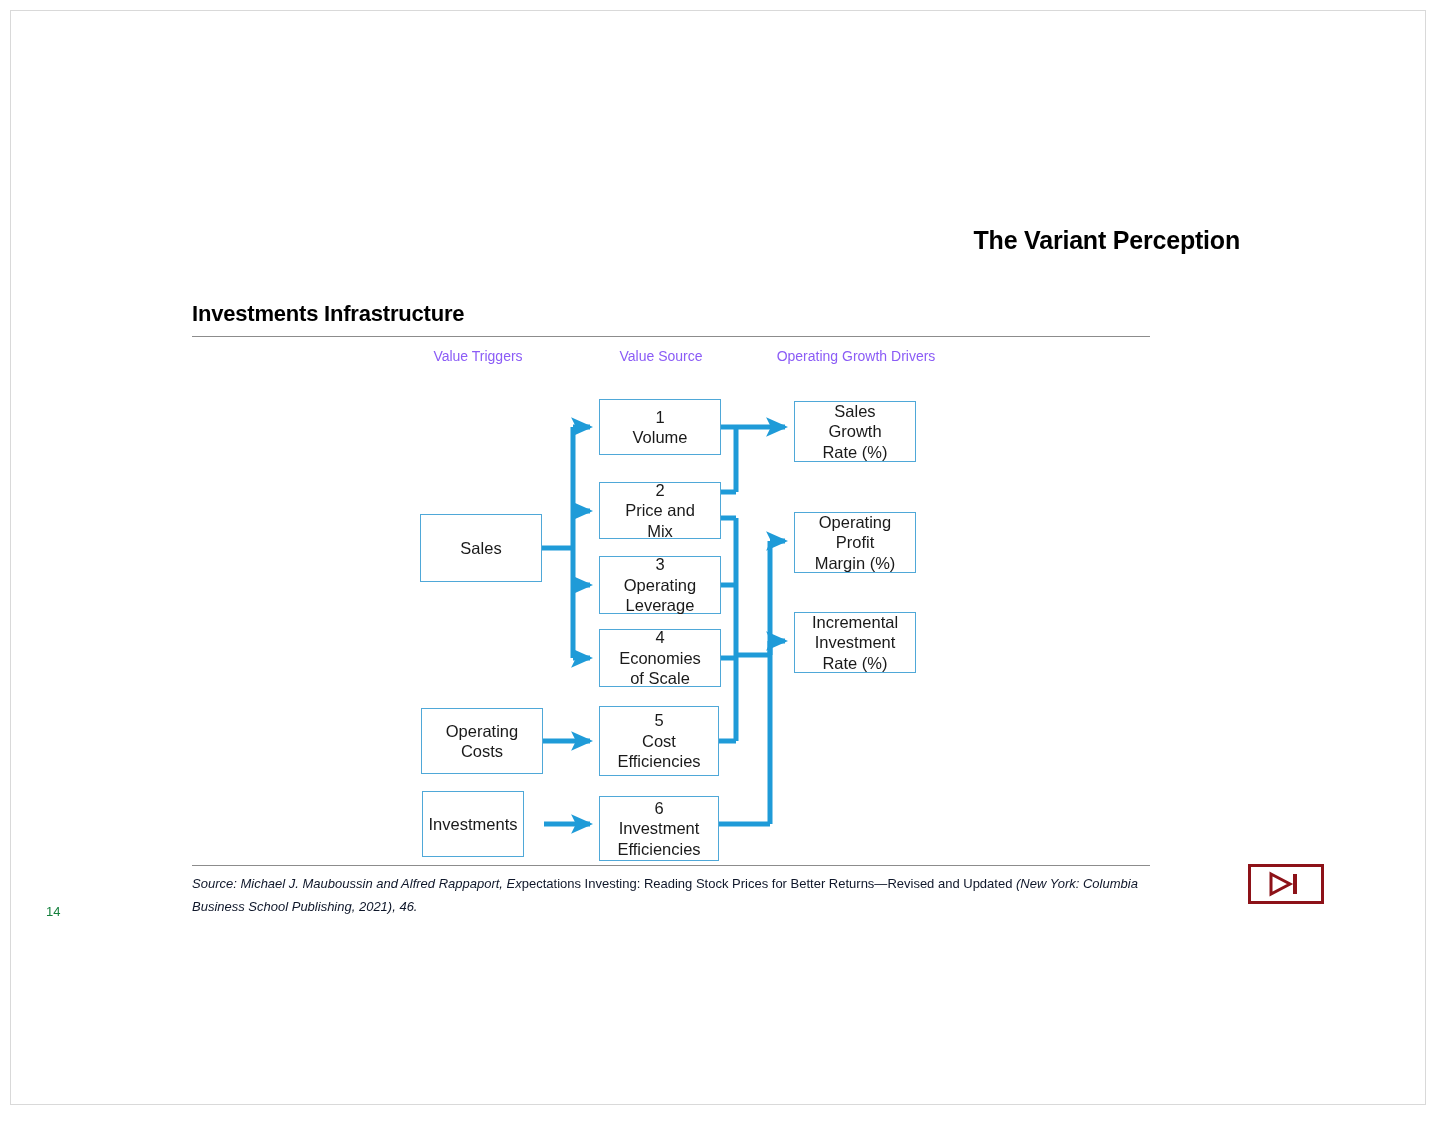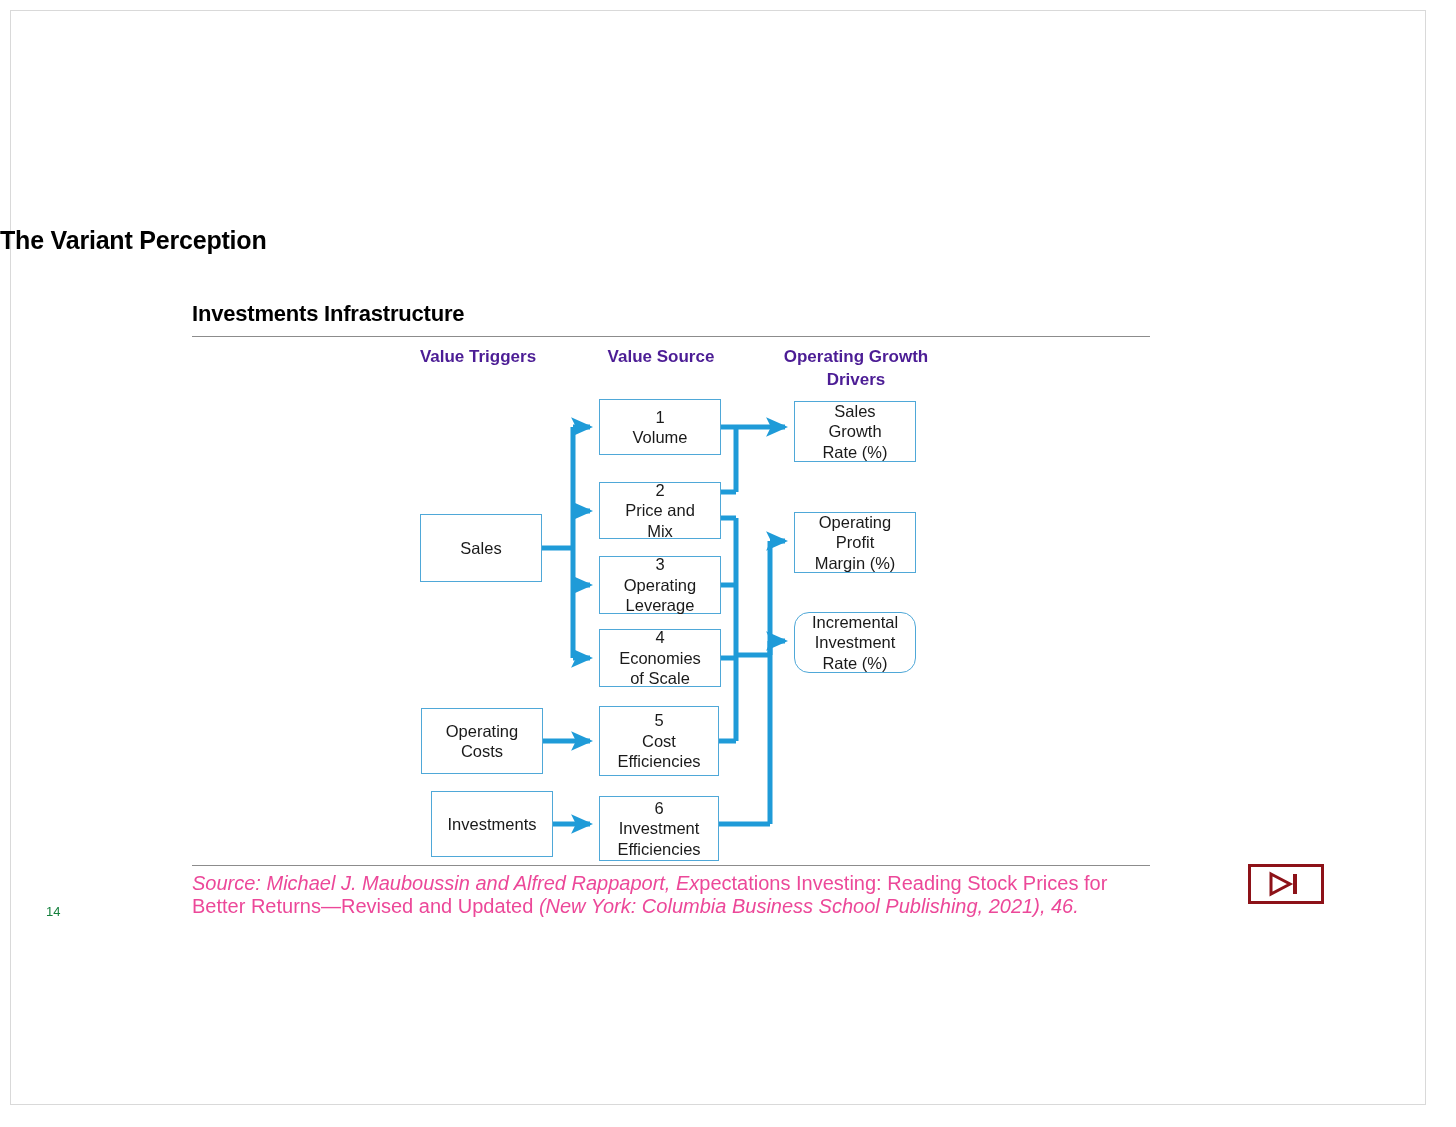--- a/index.html
+++ b/index.html
@@ -26,21 +26,21 @@
     border: 1px solid #d9d9d9;
     box-sizing: border-box;
   }
 
   
   #slide-title {
     position: absolute;
     left: 0;
     top: 226px;
     width: 1240px;
-    text-align: left;
+    text-align: right;
     font-size: 25px;
     font-weight: bold;
     color: #000000;
     letter-spacing: -0.2px;
   }
   #section-title {
     position: absolute;
     left: 192px;
     top: 301px;
     font-size: 22px;
@@ -56,23 +56,23 @@
     height: 1px;
     background: #8c8c8c;
   }
   #rule-top  { top: 336px; }
   #rule-bot  { top: 865px; }
 
   
   .col-head {
     position: absolute;
     text-align: center;
-    font-size: 17px;
-    font-weight: bold;
-    color: #4c1d95;
+    font-size: 14px;
+    font-weight: normal;
+    color: #8b5cf6;
     line-height: 23px;
   }
   #head-value-triggers  { left: 405px; top: 345px; width: 146px; }
   #head-value-factors   { left: 588px; top: 345px; width: 146px; }
   #head-operating-drivers { left: 775px; top: 345px; width: 162px; }
 
   
   .node {
     position: absolute;
     box-sizing: border-box;
@@ -85,55 +85,55 @@
     font-size: 16.5px;
     line-height: 20.5px;
     color: #1a1a1a;
     white-space: pre-line;
     z-index: 4;
   }
 
   
   #node-sales           { left: 420px; top: 514px; width: 122px; height: 68px; }
   #node-operating-costs { left: 421px; top: 708px; width: 122px; height: 66px; }
-  #node-investments     { left: 422px; top: 791px; width: 122px; height: 66px; margin-left: 9px; }
+  #node-investments     { left: 422px; top: 791px; width: 102px; height: 66px; }
 
   
   #node-volume                { left: 599px; top: 399px; width: 122px; height: 56px; }
   #node-price-and-mix         { left: 599px; top: 482px; width: 122px; height: 57px; }
   #node-operating-leverage    { left: 599px; top: 556px; width: 122px; height: 58px; }
   #node-economies-of-scale    { left: 599px; top: 629px; width: 122px; height: 58px; }
   #node-cost-efficiencies     { left: 599px; top: 706px; width: 120px; height: 70px; }
   #node-investment-efficiencies { left: 599px; top: 796px; width: 120px; height: 65px; }
 
   
   #node-sales-growth-rate      { left: 794px; top: 401px; width: 122px; height: 61px; }
   #node-operating-profit-margin{ left: 794px; top: 512px; width: 122px; height: 61px; }
-  #node-incremental-investment { left: 794px; top: 612px; width: 122px; height: 61px; border-radius: 15px; }
+  #node-incremental-investment { left: 794px; top: 612px; width: 122px; height: 61px; }
 
   
   #connectors {
     position: absolute;
     left: 0;
     top: 0;
     width: 1456px;
     height: 1127px;
     z-index: 2;
     pointer-events: none;
   }
 
   
   #source-note {
     position: absolute;
     left: 192px;
     top: 872px;
     width: 960px;
-    font-size: 20px;
+    font-size: 13px;
     line-height: 23px;
-    color: #ec4899;
+    color: #0f172a;
   }
   #source-note .it { font-style: italic; }
 
   
   #page-number {
     position: absolute;
     left: 46px;
     top: 904px;
     font-size: 13px;
     color: #15803d;

